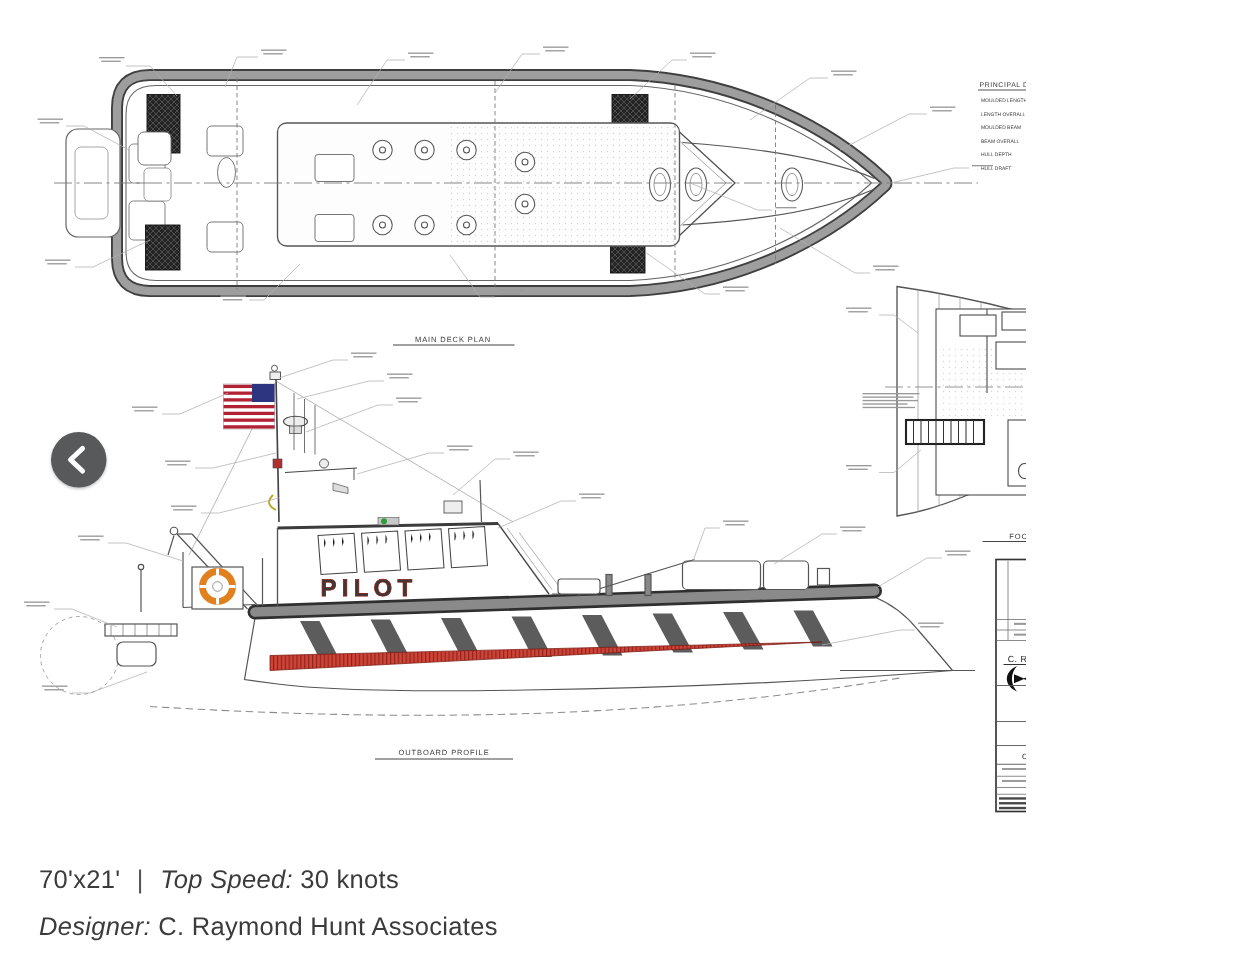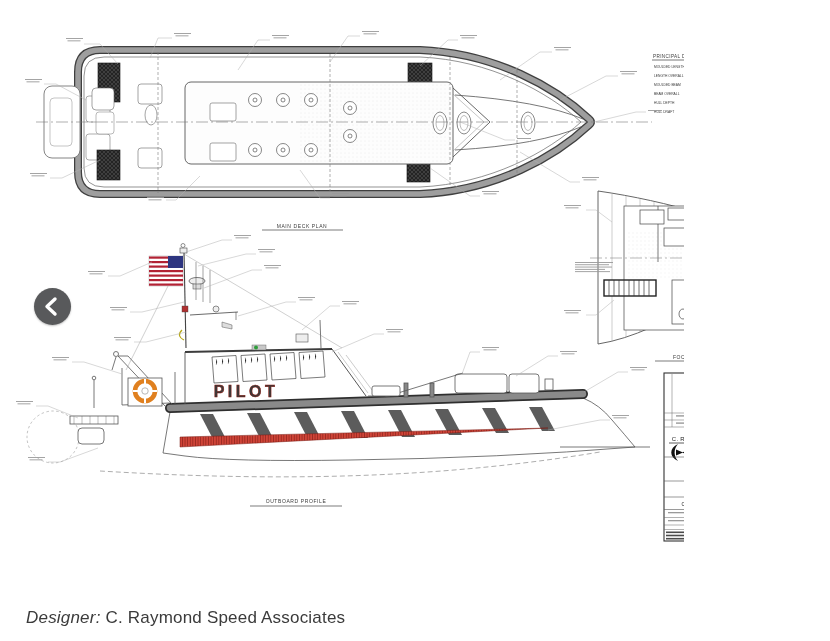--- a/index.html
+++ b/index.html
@@ -490,17 +490,20 @@
 
 <line x1="796" y1="6" x2="796" y2="545" stroke="#8a8a8a" stroke-width="1"></line>
 </svg>
 
 <div class="nav-btn">
   <svg width="37" height="37" viewBox="0 0 37 37">
     <polyline points="21,11 13,18.5 21,26" fill="none" stroke="#ffffff" stroke-width="3.4" stroke-linecap="round" stroke-linejoin="round"></polyline>
   </svg>
 </div>
 
+<div class="caption cap1">
+  <span>70'x21'</span><span class="sep">|</span><span class="it">Top Speed:</span>&nbsp;<span>30 knots</span>
+</div>
 <div class="caption cap2">
-  <span class="it">Designer:</span>&nbsp;<span>C. Raymond Speed Associates</span>
+  <span class="it">Designer:</span>&nbsp;<span>C. Raymond Hunt Associates</span>
 </div>
 
 </div>
 
 </body></html>

